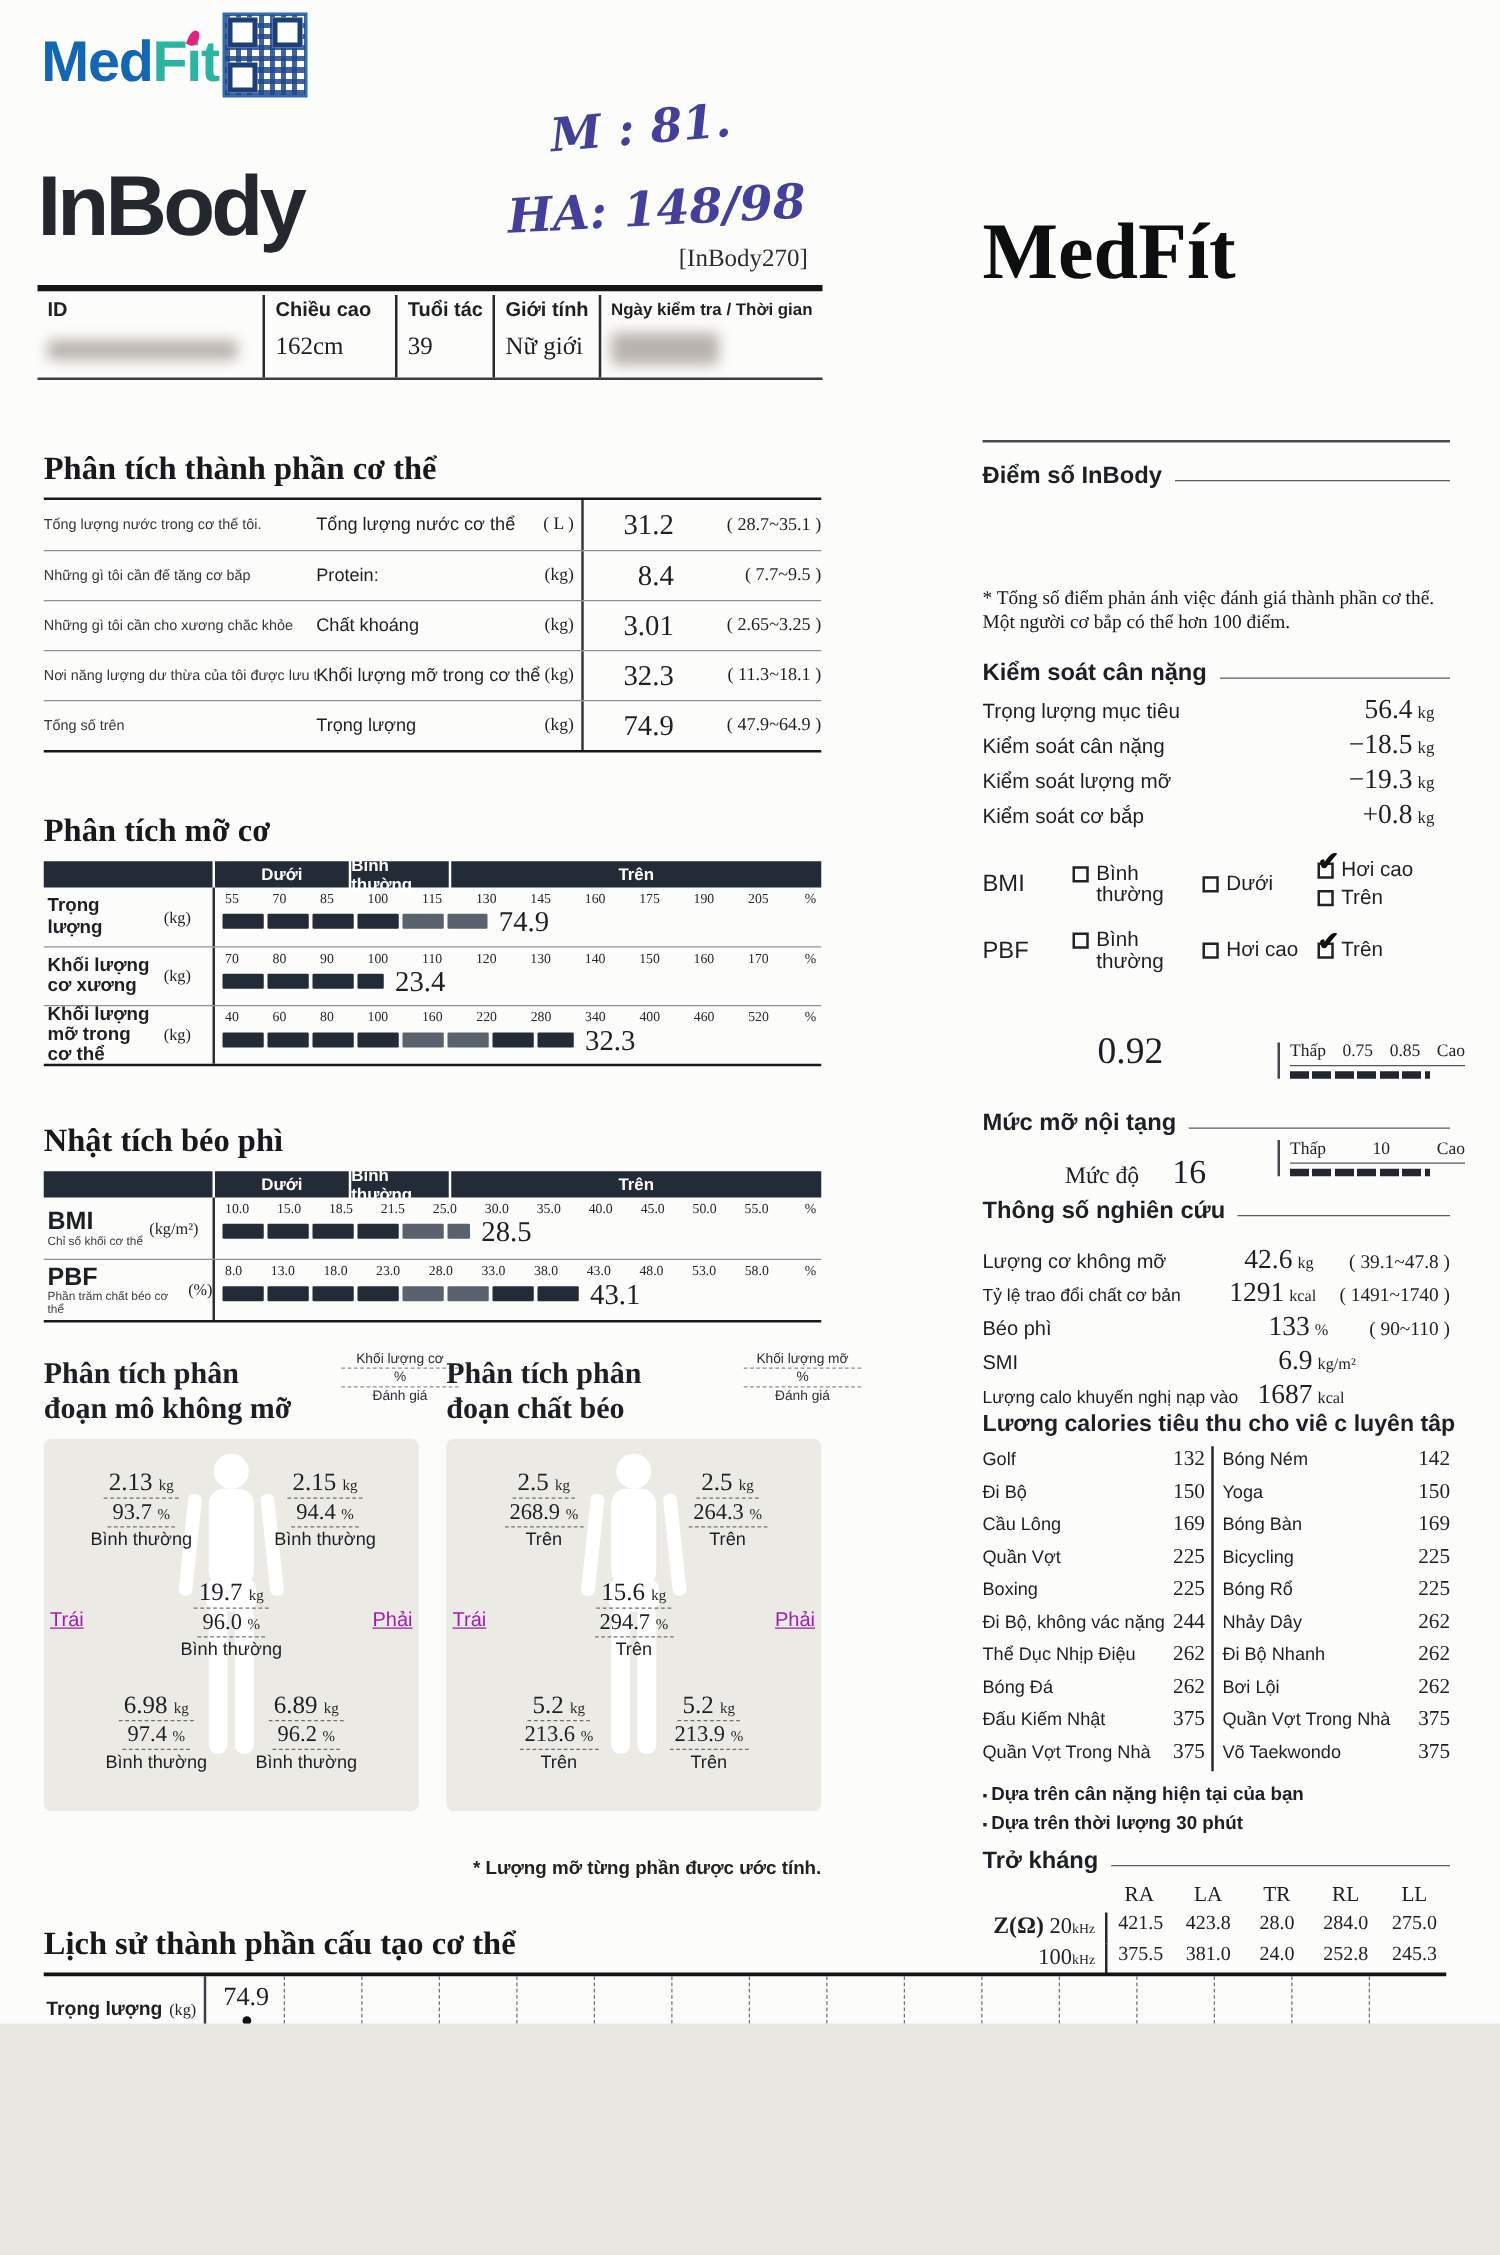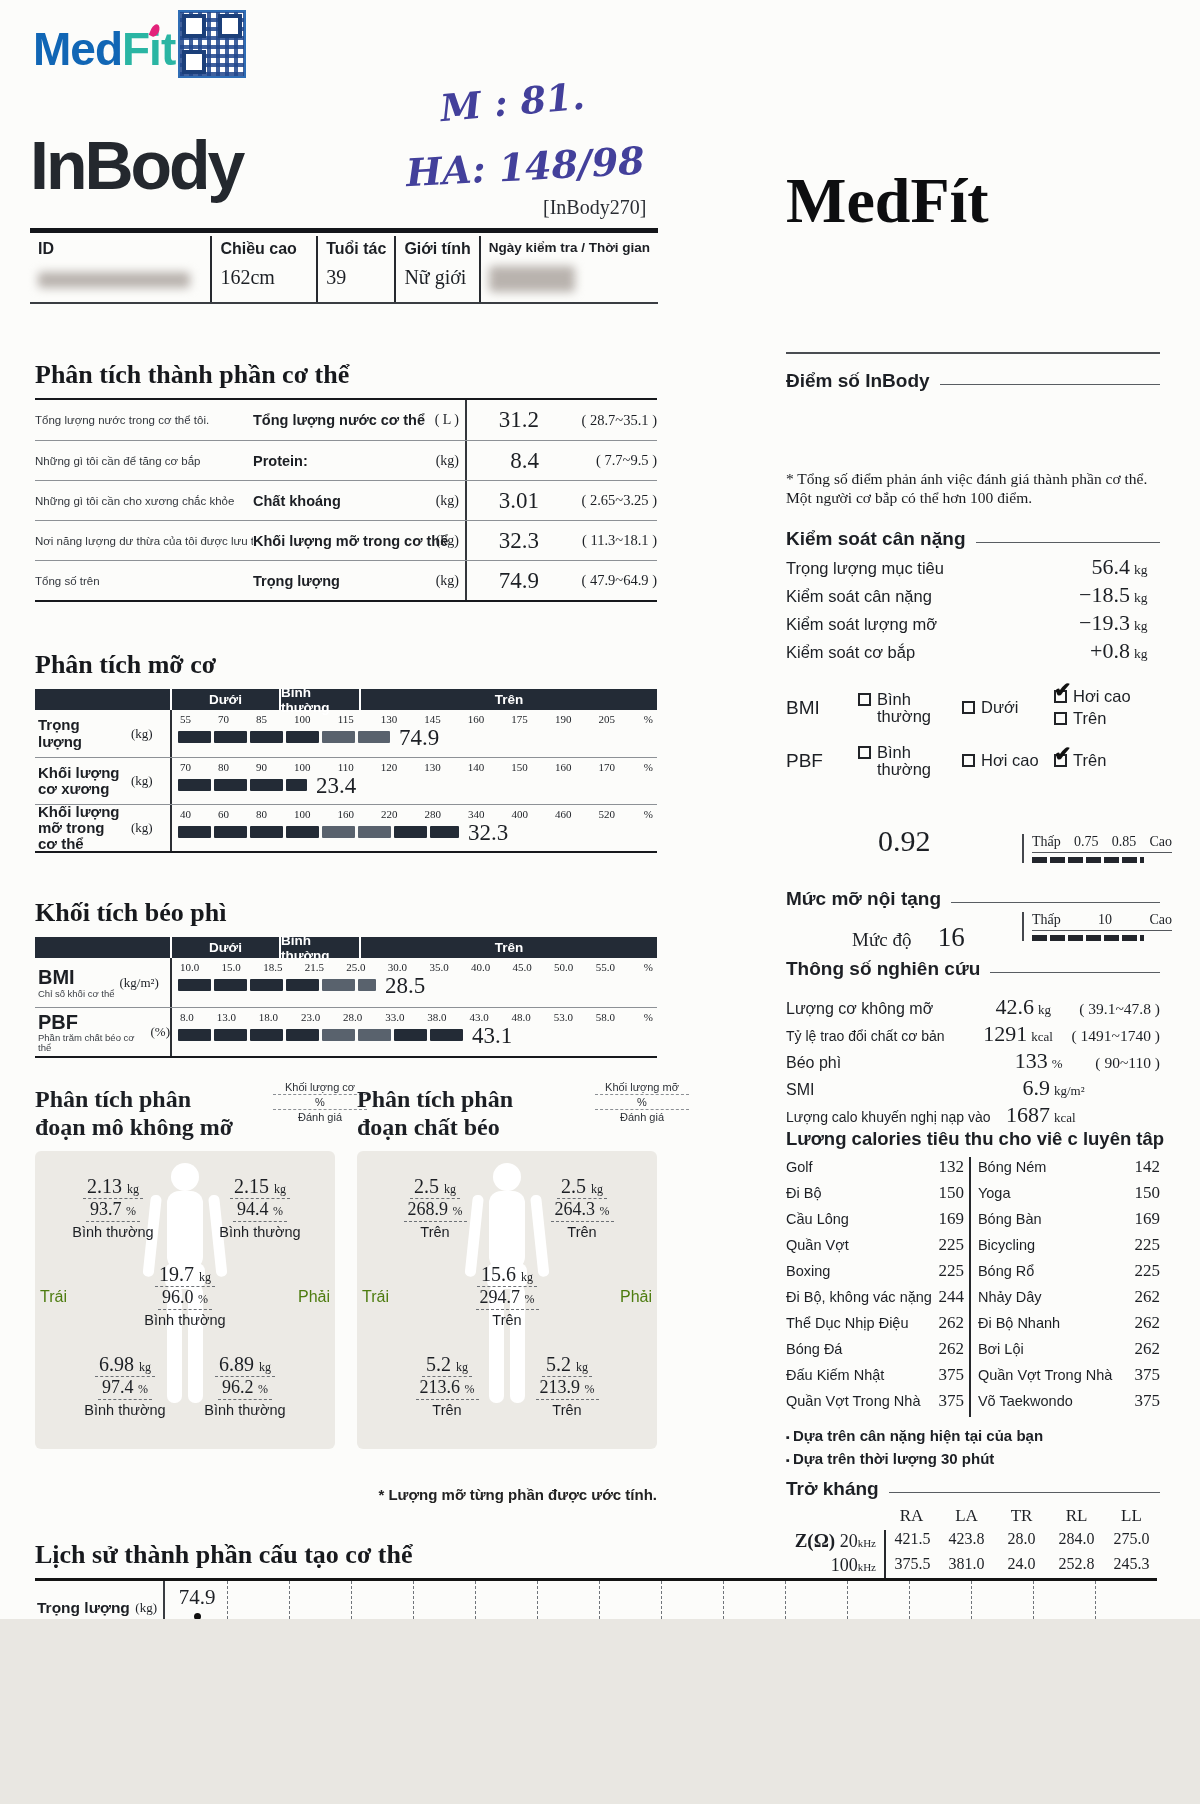--- a/index.html
+++ b/index.html
@@ -35,21 +35,21 @@
 
   
   .sec-title{font-family:"Liberation Serif",serif;font-weight:bold;font-size:26px;color:#17191d;white-space:nowrap;}
 
   
   .comp{left:35px;top:360px;width:622px;}
   .comp-table{margin-top:8px;border-top:2px solid #17191d;border-bottom:2px solid #17191d;}
   .c-row{display:flex;height:40px;align-items:center;box-sizing:border-box;}
   .c-row+.c-row{border-top:1px solid #8d9196;}
   .c-desc{width:218px;font-size:11.5px;color:#33373d;white-space:nowrap;overflow:hidden;}
-  .c-name{width:172px;font-weight:bold;font-size:14.5px;white-space:nowrap;}
+  .c-name{width:172px;font-weight:normal;font-size:14.5px;white-space:nowrap;}
   .c-unit{width:40px;font-family:"Liberation Serif",serif;font-size:14px;text-align:right;padding-right:6px;box-sizing:border-box;}
   .c-val{width:82px;font-family:"Liberation Serif",serif;font-size:23px;text-align:right;border-left:2px solid #34373c;
          align-self:stretch;display:flex;align-items:center;justify-content:flex-end;padding-right:8px;box-sizing:border-box;}
   .c-range{width:110px;font-family:"Liberation Serif",serif;font-size:14.5px;text-align:right;white-space:nowrap;}
 
   
   .mf{left:35px;top:650px;width:622px;}
   .ob{left:35px;top:898px;width:622px;}
   .band-head{margin-top:9px;height:21px;display:flex;background:#fff;}
   .band-seg{background:#232b36;color:#fff;font-weight:bold;font-size:13.5px;display:flex;align-items:center;justify-content:center;}
@@ -85,21 +85,21 @@
   .seg-panel svg{position:absolute;left:50%;top:4px;transform:translateX(-50%);}
   .pv{position:absolute;transform:translateX(-50%);text-align:center;width:104px;}
   .pv .kg{font-family:"Liberation Serif",serif;font-size:20px;border-bottom:1px dashed #6d7176;display:inline-block;
           padding:0 4px 1px 4px;line-height:1.1;}
   .pv .pc{font-family:"Liberation Serif",serif;font-size:18px;border-bottom:1px dashed #6d7176;display:inline-block;
           padding:0 4px 1px 4px;line-height:1.15;}
   .pv .st{font-size:14.5px;margin-top:2px;white-space:nowrap;}
   .pv .kg .u,.pv .pc .u{font-size:12px;}
   .pos-la{left:26%;top:24px;} .pos-ra{left:75%;top:24px;}
   .pos-tr{left:50%;top:112px;} .pos-ll{left:30%;top:202px;} .pos-rl{left:70%;top:202px;}
-  .side-label{position:absolute;top:46%;font-size:16px;color:#4d7c0f;}
+  .side-label{position:absolute;top:46%;font-size:16px;color:#a21caf;text-decoration:underline;}
   .side-label.l{left:5px;} .side-label.r{right:5px;}
   .seg-foot{left:352px;top:1486px;width:305px;text-align:right;font-size:15px;font-weight:600;color:#222;}
 
   
   .wordmark{left:786px;top:164px;font-family:"Liberation Serif",serif;font-weight:bold;font-size:64px;color:#0d0e10;
             letter-spacing:0px;}
   .rc-rule{left:786px;top:352px;width:374px;height:2px;background:#4a4d52;}
   .rc{width:374px;}
   .rc-head{display:flex;align-items:center;}
   .rc-head .t{font-weight:bold;font-size:19px;white-space:nowrap;}
@@ -364,21 +364,21 @@
                 <span class="seg" style="width:29px;background:#232b36"></span>
                 <span class="bt-val">32.3</span>
               </div>
        </div>
      </div>
         </div>
       </div>
   </div>
 
   <div class="abs ob">
-    <div class="sec-title">Khối tích béo phì</div>
+    <div class="sec-title">Nhật tích béo phì</div>
     <div>
    <div class="band-head">
      <div class="band-seg blank"></div>
      <div class="band-seg b1">Dưới</div>
      <div class="band-seg b2">Bình thường</div>
      <div class="band-seg b3">Trên</div>
    </div>
    <div class="bt-rows">
      <div class="bt-row" style="height:49px">
        <div class="bt-label">

